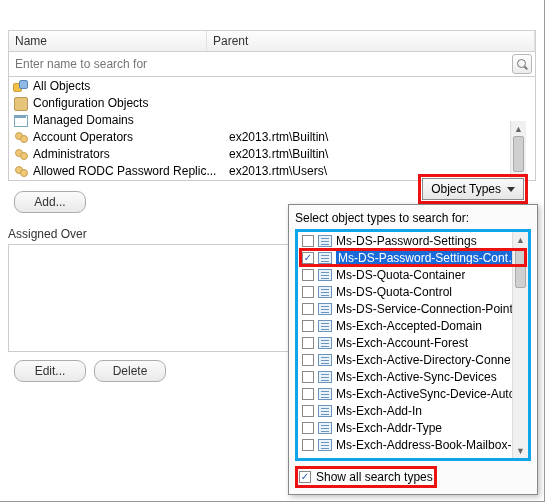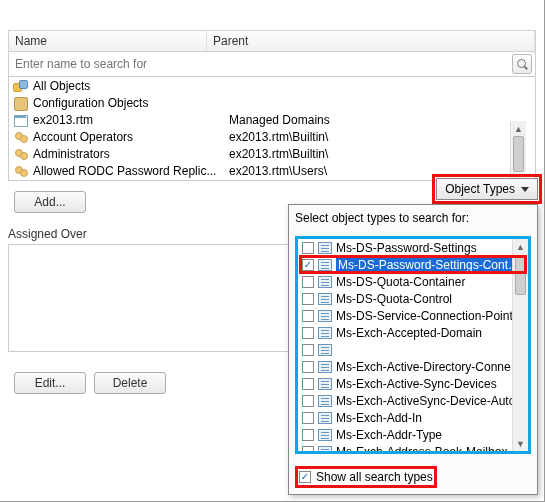--- a/index.html
+++ b/index.html
@@ -76,47 +76,47 @@
   .ico-objects::before{content:"";position:absolute;width:7px;height:7px;background:#f3c04a;border:1px solid #caa23d;border-radius:2px;left:0;top:4px;}
   .ico-objects::after{content:"";position:absolute;width:7px;height:7px;background:#8eb8e5;border:1px solid #5a87b8;border-radius:2px;left:6px;top:1px;}
   .ico-config::before{content:"";position:absolute;width:12px;height:12px;background:#e6c479;border:1px solid #b89a55;border-radius:2px;left:1px;top:1px;}
   .ico-domain::before{content:"";position:absolute;width:12px;height:10px;background:#fff;border:1px solid #7aa6c2;left:1px;top:2px;}
   .ico-domain::after{content:"";position:absolute;width:12px;height:3px;background:#7aa6c2;left:1px;top:2px;}
   .ico-group::before{content:"";position:absolute;width:6px;height:6px;background:#f0c773;border-radius:50%;left:2px;top:2px;border:1px solid #c7a057;}
   .ico-group::after{content:"";position:absolute;width:6px;height:6px;background:#f0c773;border-radius:50%;left:7px;top:5px;border:1px solid #c7a057;}
   .cell-name{width:196px;white-space:nowrap;overflow:hidden;text-overflow:ellipsis;}
   .cell-parent{flex:1;white-space:nowrap;overflow:hidden;}
   .btn {
-    min-width:72px;padding:3px 14px;border:1px solid #acacac;border-radius:3px;
+    min-width:72px;padding:3px 14px;border:1px solid #acacac;border-radius:9px;
     background:linear-gradient(#fbfbfb,#e9e9e9);font-size:12px;cursor:pointer;
     color:#333;
   }
   .btn-row{margin-top:10px;padding-left:6px;}
   .section-label{margin-top:14px;margin-bottom:3px;color:#333;}
   .assigned-box{
     border:1px solid #ccc;background:#fff;height:108px;
   }
-  .btn-row2{margin-top:20px;display:flex;gap:8px;padding-left:6px;}
+  .btn-row2{margin-top:8px;display:flex;gap:8px;padding-left:6px;}
   
   .obj-types-wrap{
-    position:absolute; top:174px; right:2px;
+    position:absolute; top:174px; right:16px;
     border:3px solid #e11; padding:1px;
   }
   .obj-types-btn{
     border:1px solid #888;background:linear-gradient(#fafafa,#e6e6e6);
     padding:3px 8px;font-size:12px;display:flex;align-items:center;gap:6px;cursor:pointer;
   }
   .caret-down{width:0;height:0;border-left:4px solid transparent;border-right:4px solid transparent;border-top:5px solid #333;}
   
   .dropdown{
     position:absolute;top:204px;left:288px;right:6px;bottom:6px;
     border:1px solid #888;background:#fbfbfb;
     box-shadow:2px 2px 6px rgba(0,0,0,.25);
     padding:6px 6px 6px 6px;
-    display:flex;flex-direction:column;gap:7px;
+    display:flex;flex-direction:column;
   }
   .dd-label{margin-bottom:4px;}
   .dd-list{
     flex:1;border:3px solid #0ea5e9;background:#fff;overflow:hidden;position:relative;
   }
   .dd-item{
     display:flex;align-items:center;height:17px;padding-left:4px;gap:4px;white-space:nowrap;
   }
   .cb{width:12px;height:12px;border:1px solid #888;background:#fff;flex-shrink:0;display:flex;align-items:center;justify-content:center;}
   .cb.checked::after{content:"✓";font-size:10px;color:#1a5fb4;line-height:1;}
@@ -166,21 +166,20 @@
         <span class="cell-name">All Objects</span>
         <span class="cell-parent"></span>
       </div>
       <div class="row">
         <span class="ico ico-config"></span>
         <span class="cell-name">Configuration Objects</span>
         <span class="cell-parent"></span>
       </div>
       <div class="row">
         <span class="ico ico-domain"></span>
-        <span class="cell-name">ex2013.rtm</span>
         <span class="cell-parent">Managed Domains</span>
       </div>
       <div class="row">
         <span class="ico ico-group"></span>
         <span class="cell-name">Account Operators</span>
         <span class="cell-parent">ex2013.rtm\Builtin\</span>
       </div>
       <div class="row">
         <span class="ico ico-group"></span>
         <span class="cell-name">Administrators</span>
@@ -250,20 +249,21 @@
         <span class="label-txt">Ms-DS-Service-Connection-Point-P...</span>
       </div>
       <div class="dd-item">
         <span class="cb"></span>
         <span class="type-ico"></span>
         <span class="label-txt">Ms-Exch-Accepted-Domain</span>
       </div>
       <div class="dd-item">
         <span class="cb"></span>
         <span class="type-ico"></span>
+        <span class="label-txt">Ms-Exch-Account-Forest</span>
       </div>
       <div class="dd-item">
         <span class="cb"></span>
         <span class="type-ico"></span>
         <span class="label-txt">Ms-Exch-Active-Directory-Connector</span>
       </div>
       <div class="dd-item">
         <span class="cb"></span>
         <span class="type-ico"></span>
         <span class="label-txt">Ms-Exch-Active-Sync-Devices</span>

